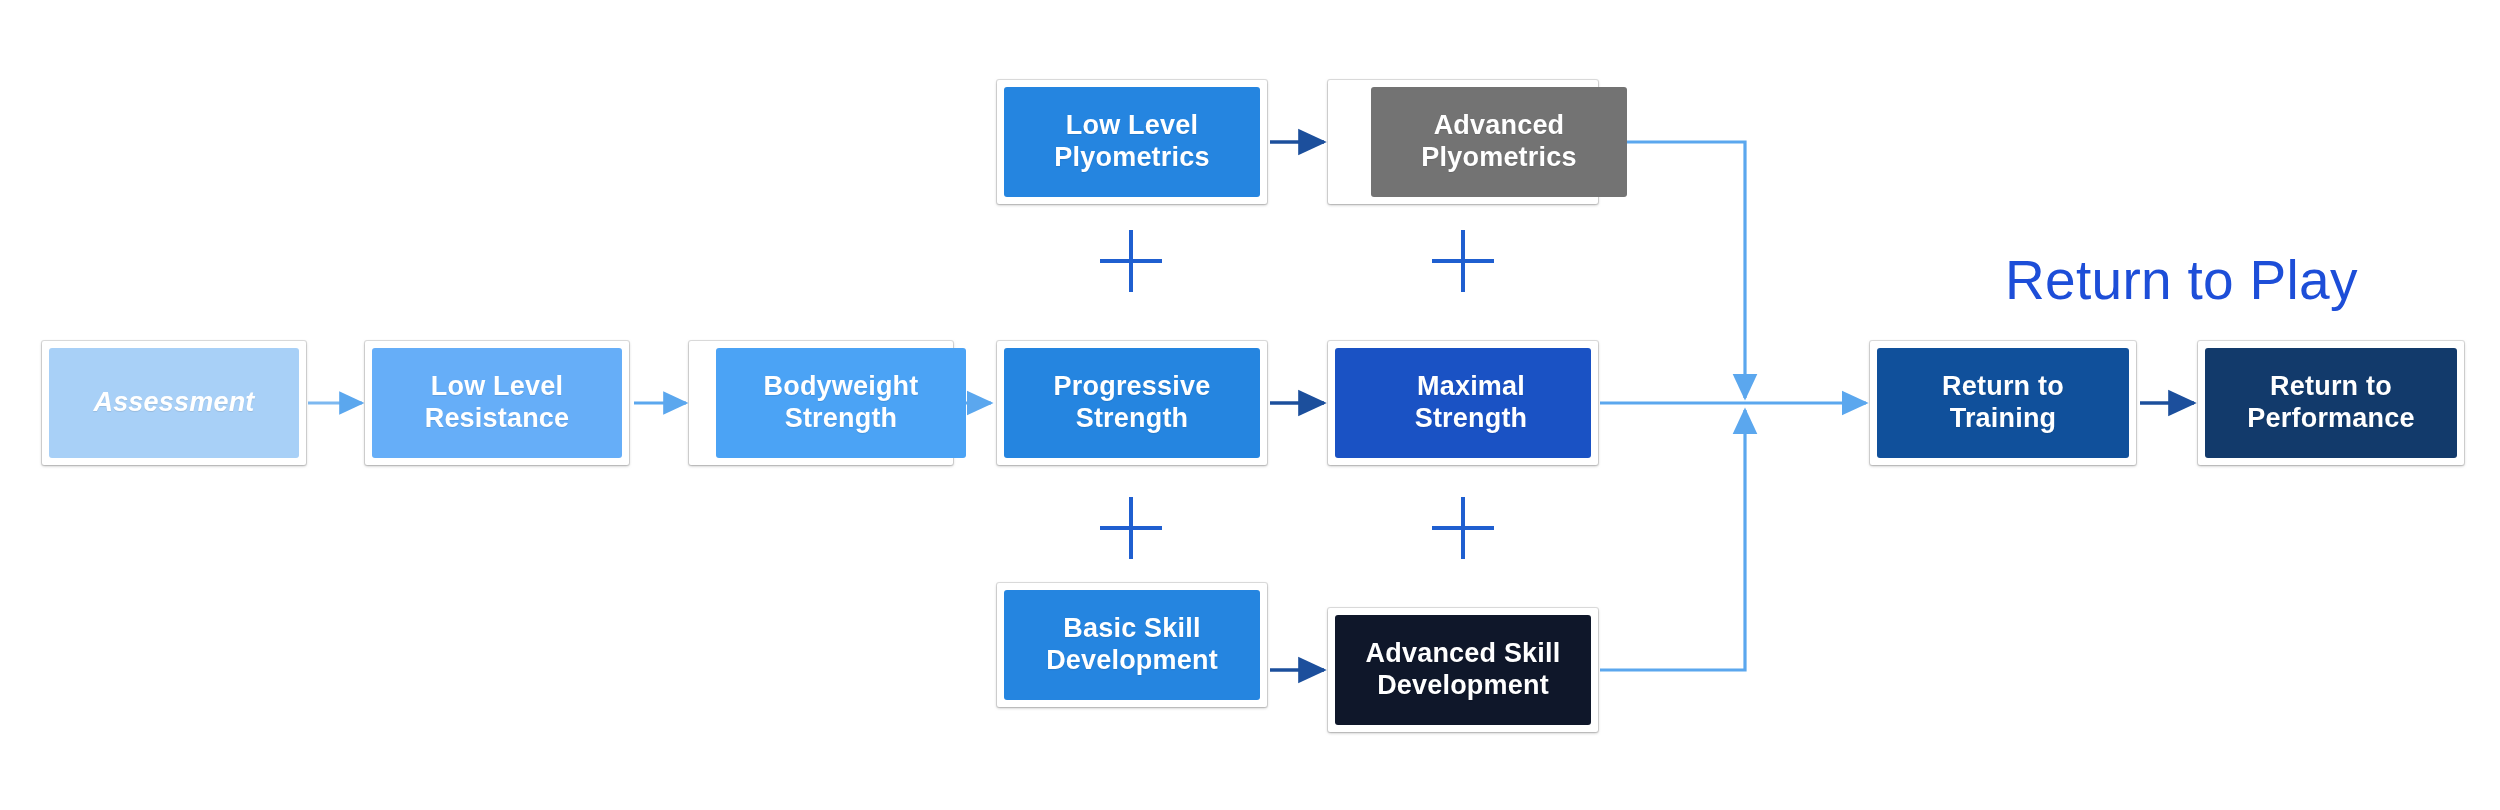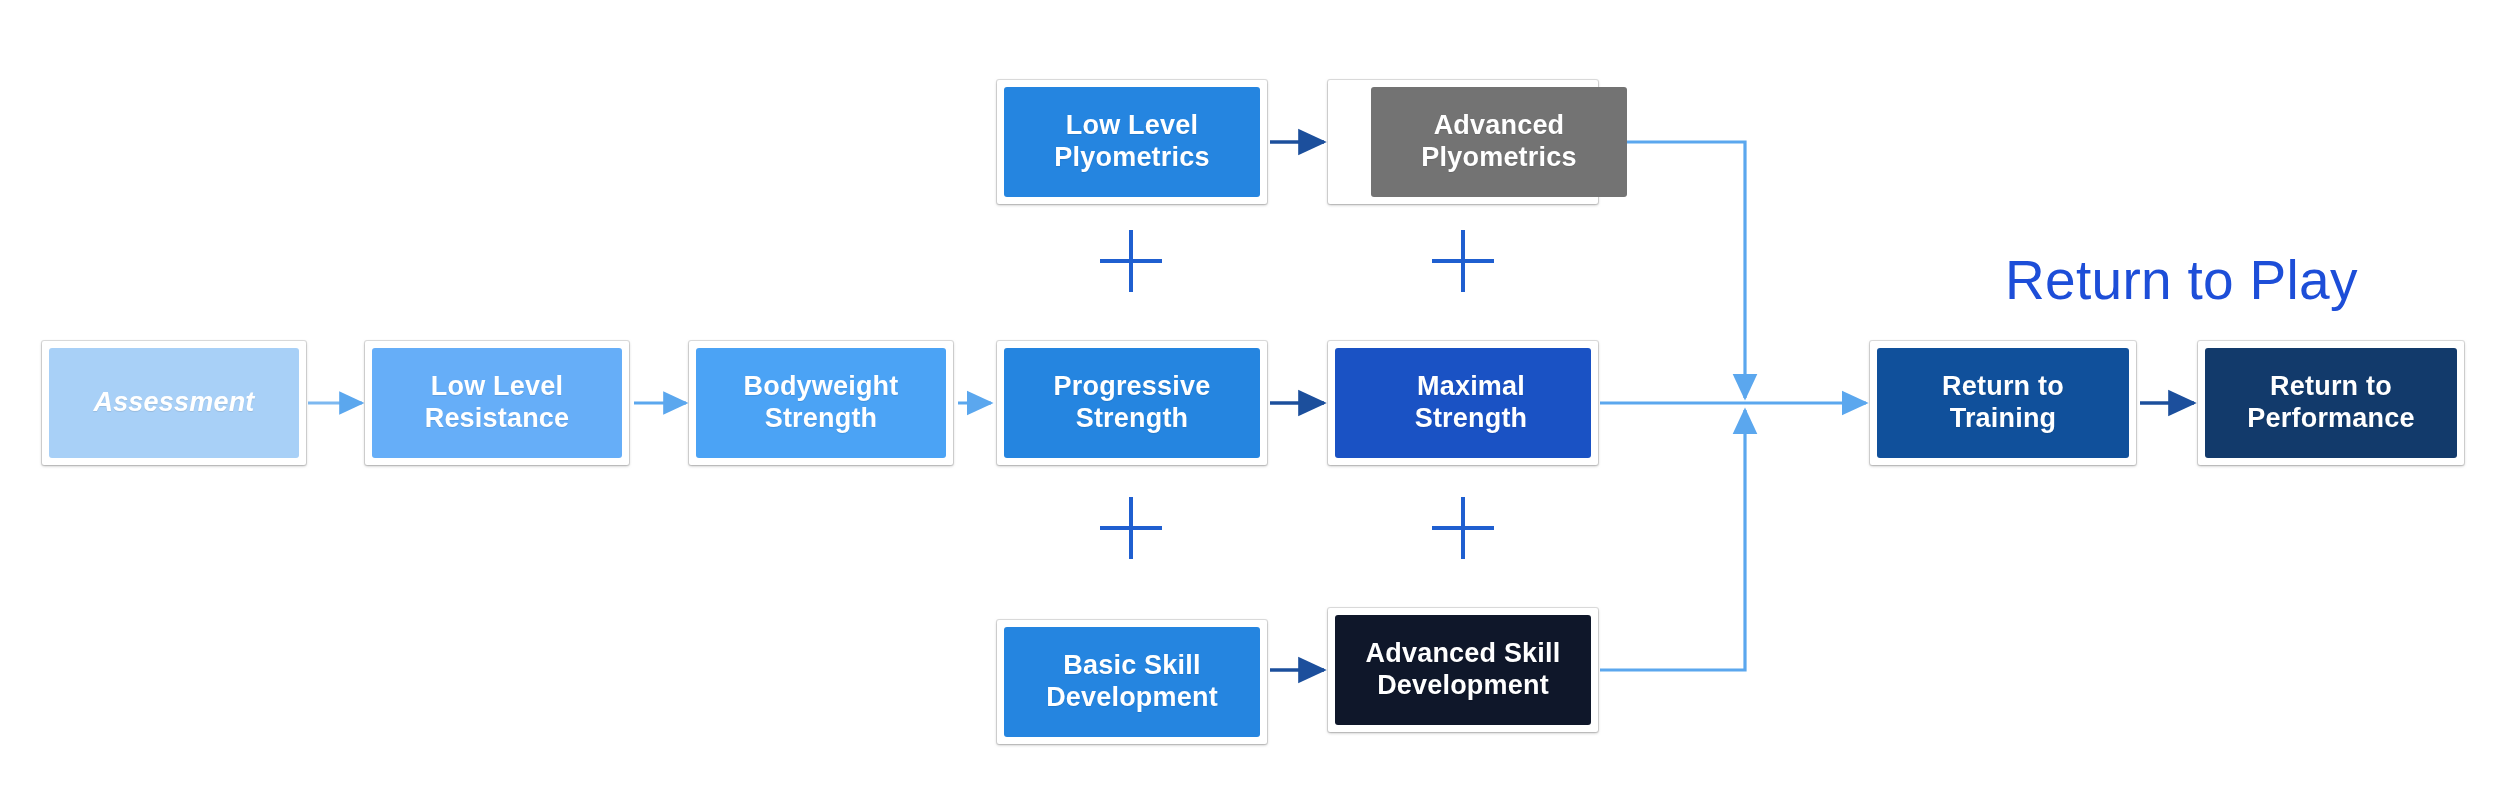--- a/index.html
+++ b/index.html
@@ -139,21 +139,21 @@
   </div>
 
   <div class="node" style="left:365px;top:341px;width:264px;height:124px;">
     <div class="fill" style="background:#66aef8;">
       <span class="label">Low Level
 Resistance</span>
     </div>
   </div>
 
   <div class="node" style="left:689px;top:341px;width:264px;height:124px;">
-    <div class="fill" style="background:#4ba3f5;">
+    <div class="fill" style="background:#4ba3f5;margin-left:20px;">
       <span class="label">Bodyweight
 Strength</span>
     </div>
   </div>
 
   <div class="node" style="left:997px;top:341px;width:270px;height:124px;">
     <div class="fill" style="background:#2585e0;">
       <span class="label">Progressive
 Strength</span>
     </div>
@@ -187,21 +187,21 @@
     </div>
   </div>
 
   <div class="node" style="left:1328px;top:80px;width:270px;height:124px;">
     <div class="fill" style="background:#737373;margin-left:36px;">
       <span class="label">Advanced
 Plyometrics</span>
     </div>
   </div>
 
-  <div class="node" style="left:997px;top:620px;width:270px;height:124px;">
+  <div class="node" style="left:997px;top:583px;width:270px;height:124px;">
     <div class="fill" style="background:#2585e0;">
       <span class="label">Basic Skill
 Development</span>
     </div>
   </div>
 
   <div class="node" style="left:1328px;top:608px;width:270px;height:124px;">
     <div class="fill" style="background:#0f172a;">
       <span class="label">Advanced Skill
 Development</span>

